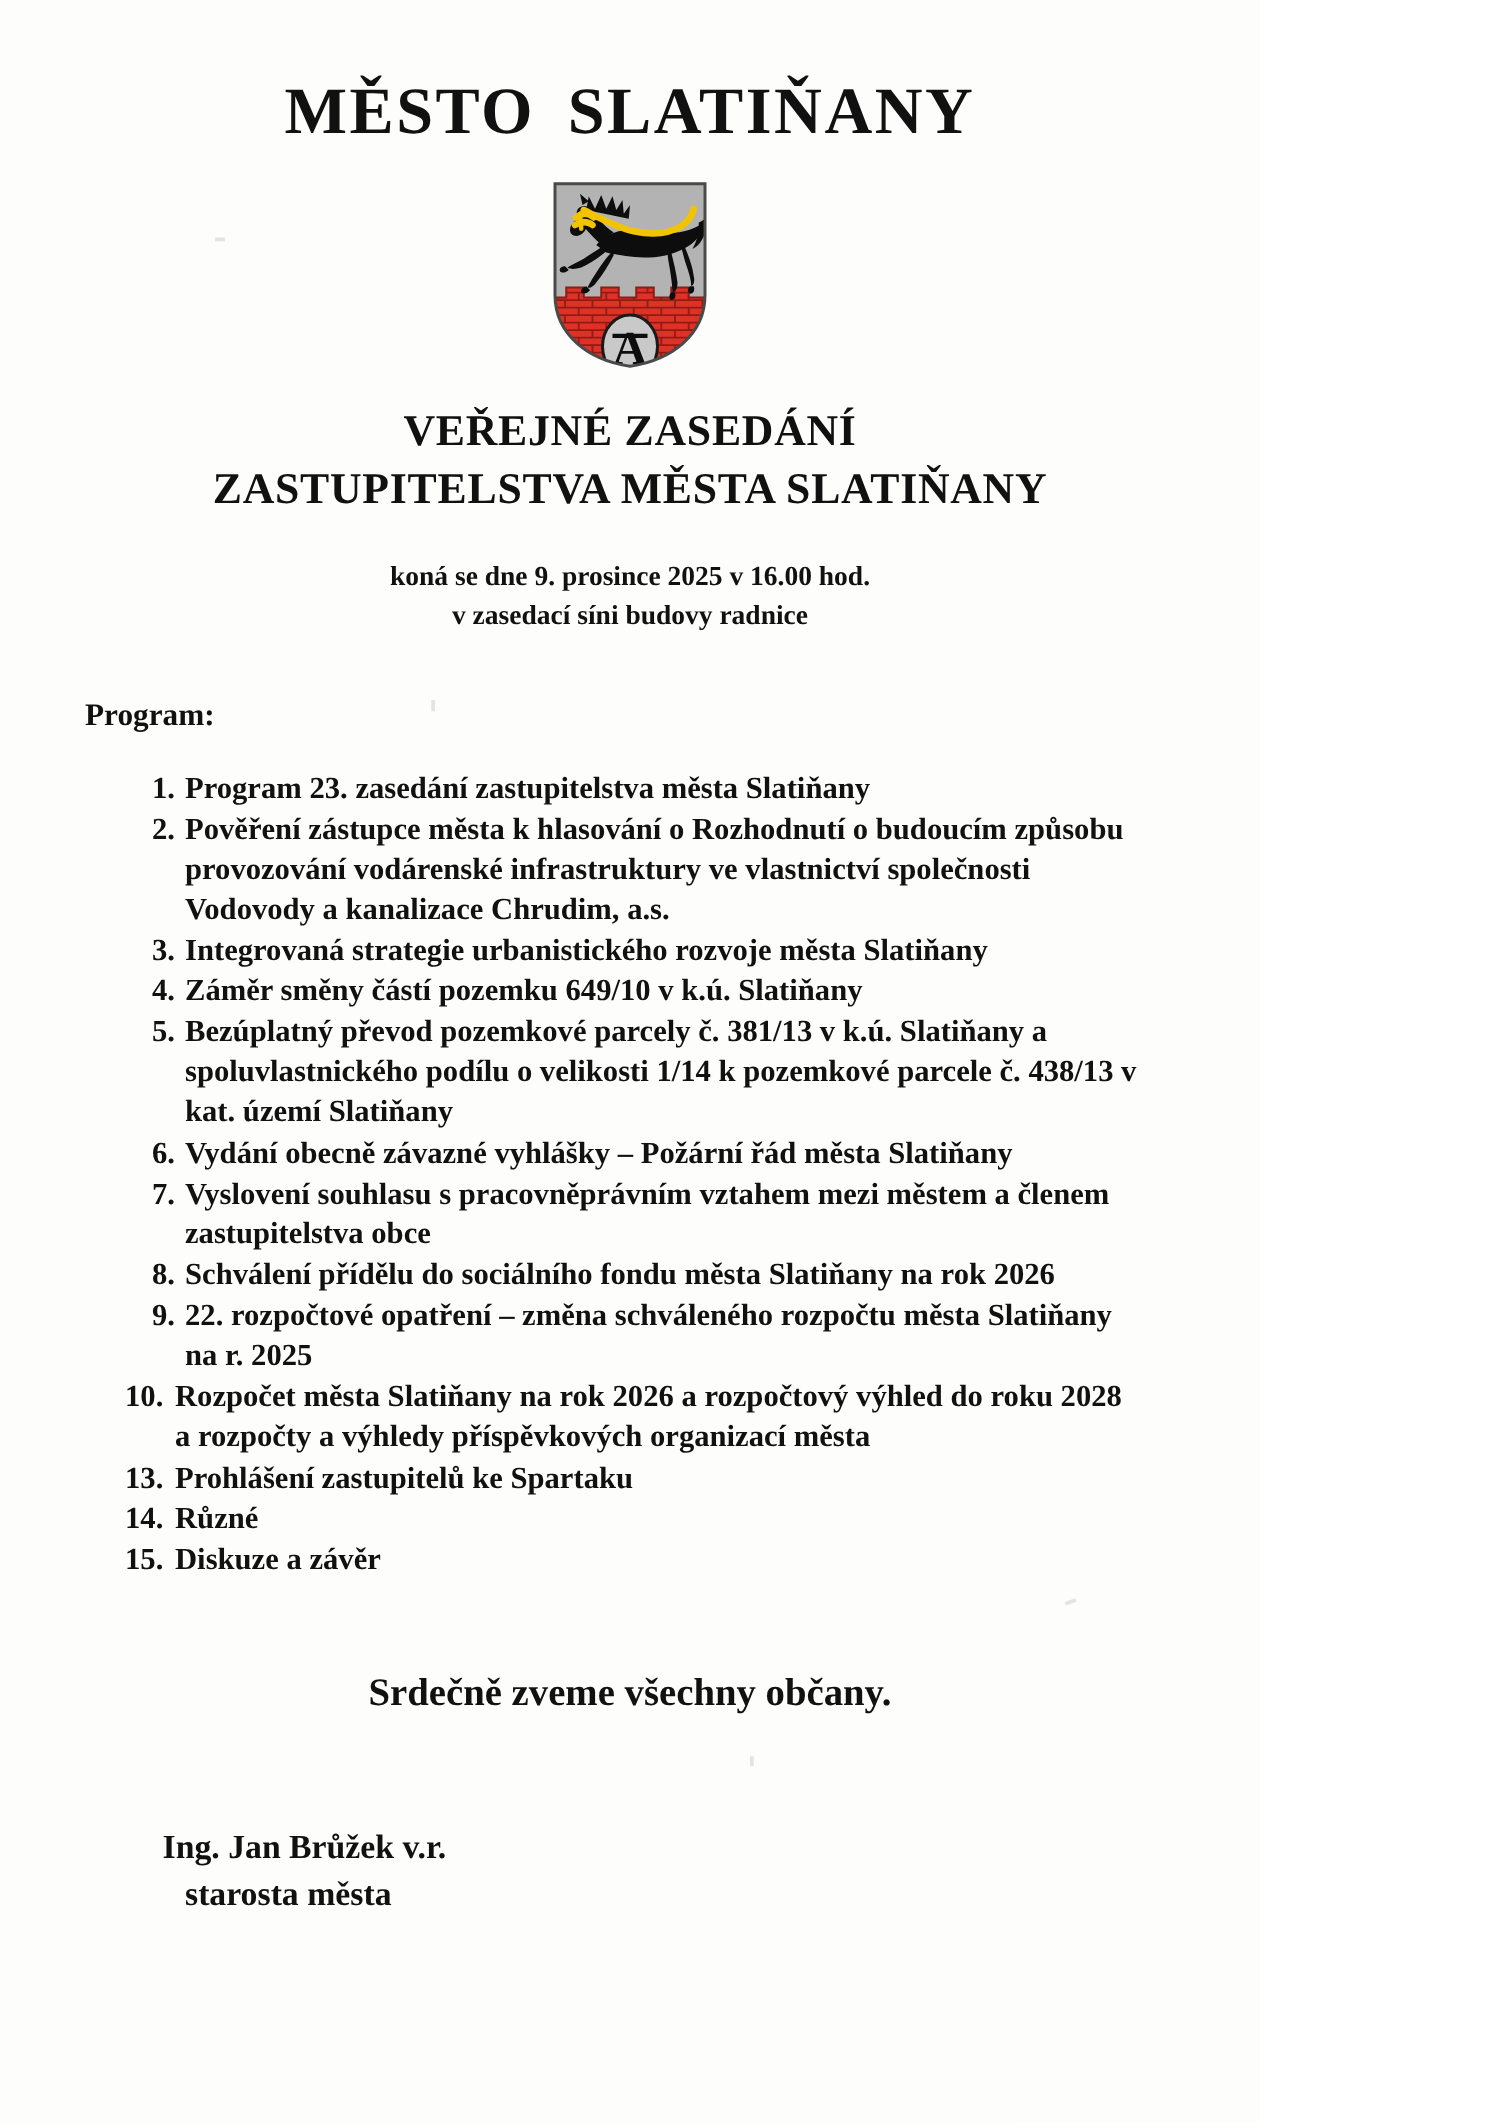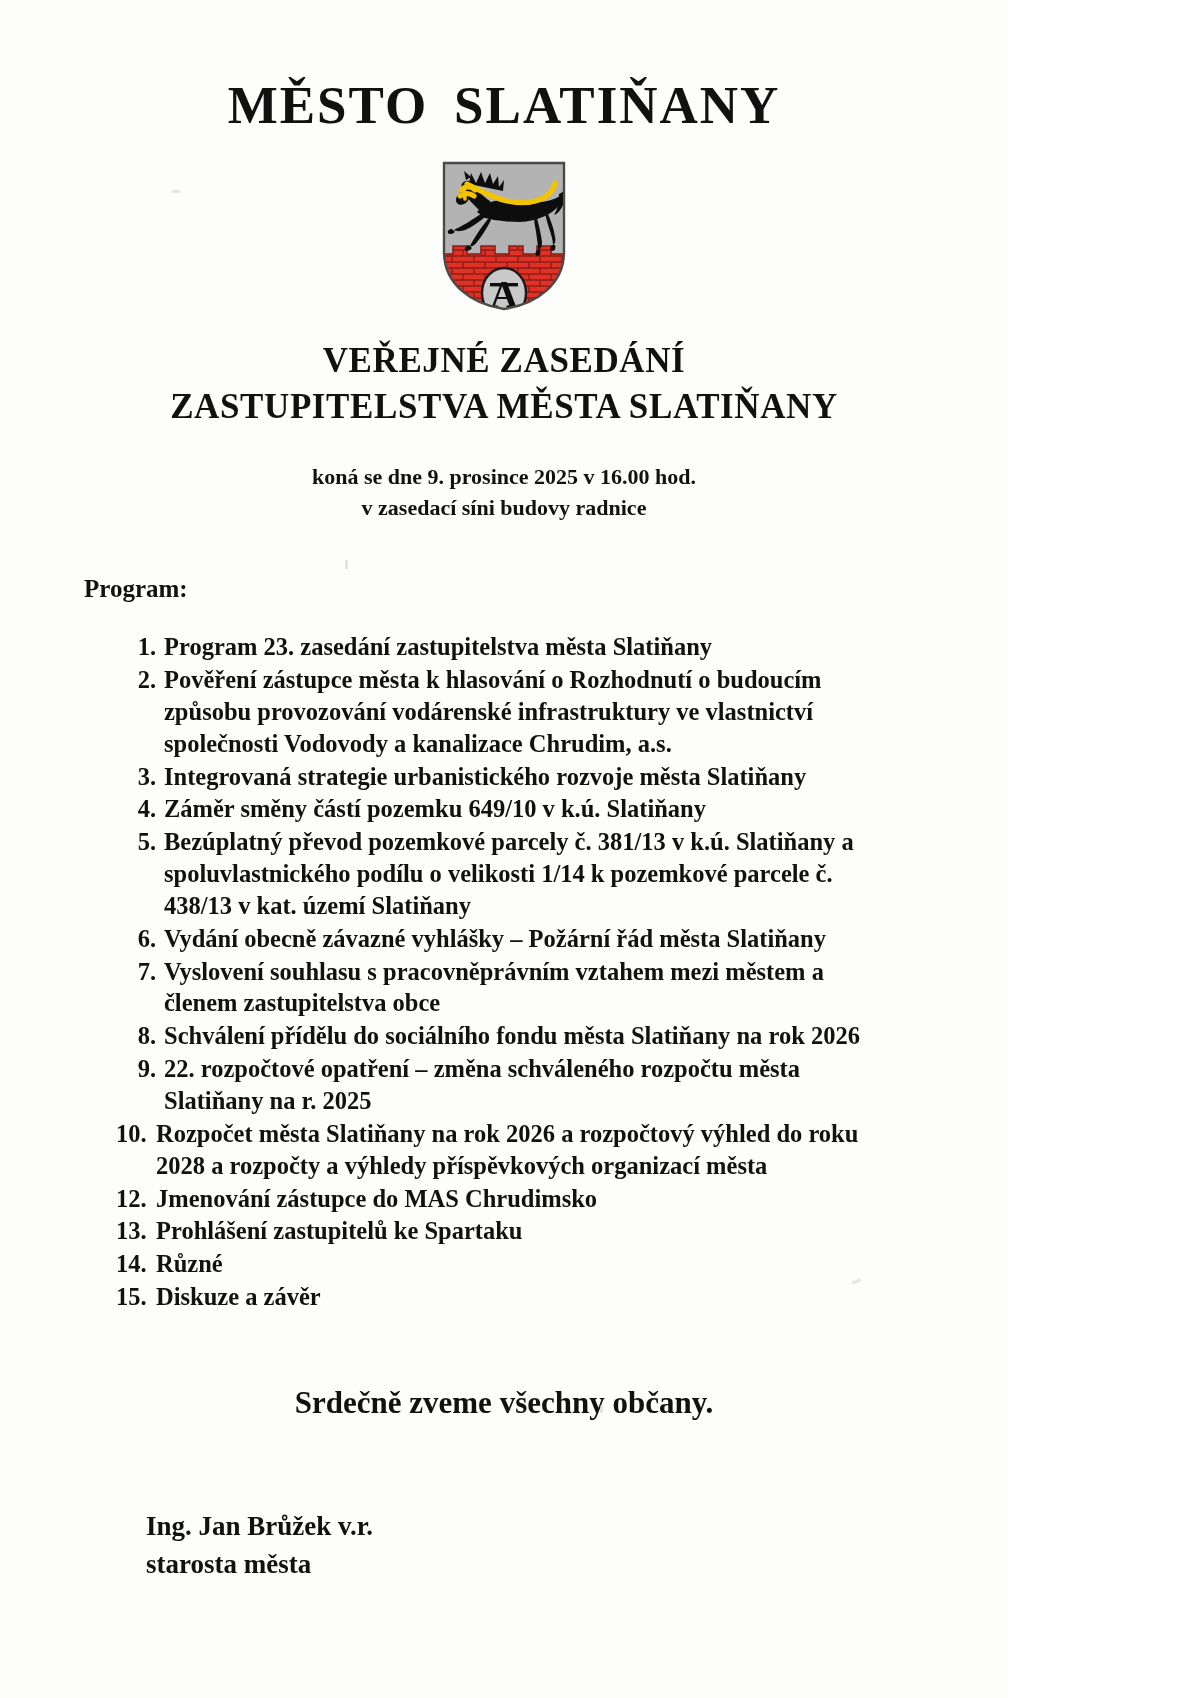--- a/index.html
+++ b/index.html
@@ -13,21 +13,21 @@
     font-family: "Liberation Serif", "DejaVu Serif", serif;
     color: #111111;
     position: relative;
     overflow: hidden;
   }
   .page {
     width: 1008px;
     height: 1698px;
     position: relative;
     background: #fdfdfb;
-    padding: 16px;
+    padding: 0;
     box-sizing: border-box;
   }
 
   
   .doc-title {
     text-align: center;
     font-size: 53px;
     font-weight: bold;
     letter-spacing: 2px;
     padding-top: 62px;
@@ -114,20 +114,21 @@
     margin-top: 72px;
   }
   .signature {
     margin-top: 86px;
     margin-left: 130px;
     font-size: 27px;
     font-weight: bold;
     line-height: 1.42;
   }
   .signature .role {
+    margin-left: 18px;
   }
 
   
   .speck {
     position: absolute;
     background: #cfcfcf;
     opacity: 0.55;
     pointer-events: none;
   }
 </style>
@@ -263,24 +264,20 @@
       </div>
       <div class="agenda-item">
         <span class="agenda-num">9.</span>
         <span class="agenda-text">22. rozpočtové opatření – změna schváleného rozpočtu města Slatiňany na r. 2025</span>
       </div>
       <div class="agenda-item">
         <span class="agenda-num wide">10.</span>
         <span class="agenda-text">Rozpočet města Slatiňany na rok 2026 a rozpočtový výhled do roku 2028 a rozpočty a výhledy příspěvkových organizací města</span>
       </div>
       <div class="agenda-item">
-        <span class="agenda-num wide">12.</span>
-        <span class="agenda-text">Jmenování zástupce do MAS Chrudimsko</span>
-      </div>
-      <div class="agenda-item">
         <span class="agenda-num wide">13.</span>
         <span class="agenda-text">Prohlášení zastupitelů ke Spartaku</span>
       </div>
       <div class="agenda-item">
         <span class="agenda-num wide">14.</span>
         <span class="agenda-text">Různé</span>
       </div>
       <div class="agenda-item">
         <span class="agenda-num wide">15.</span>
         <span class="agenda-text">Diskuze a závěr</span>

